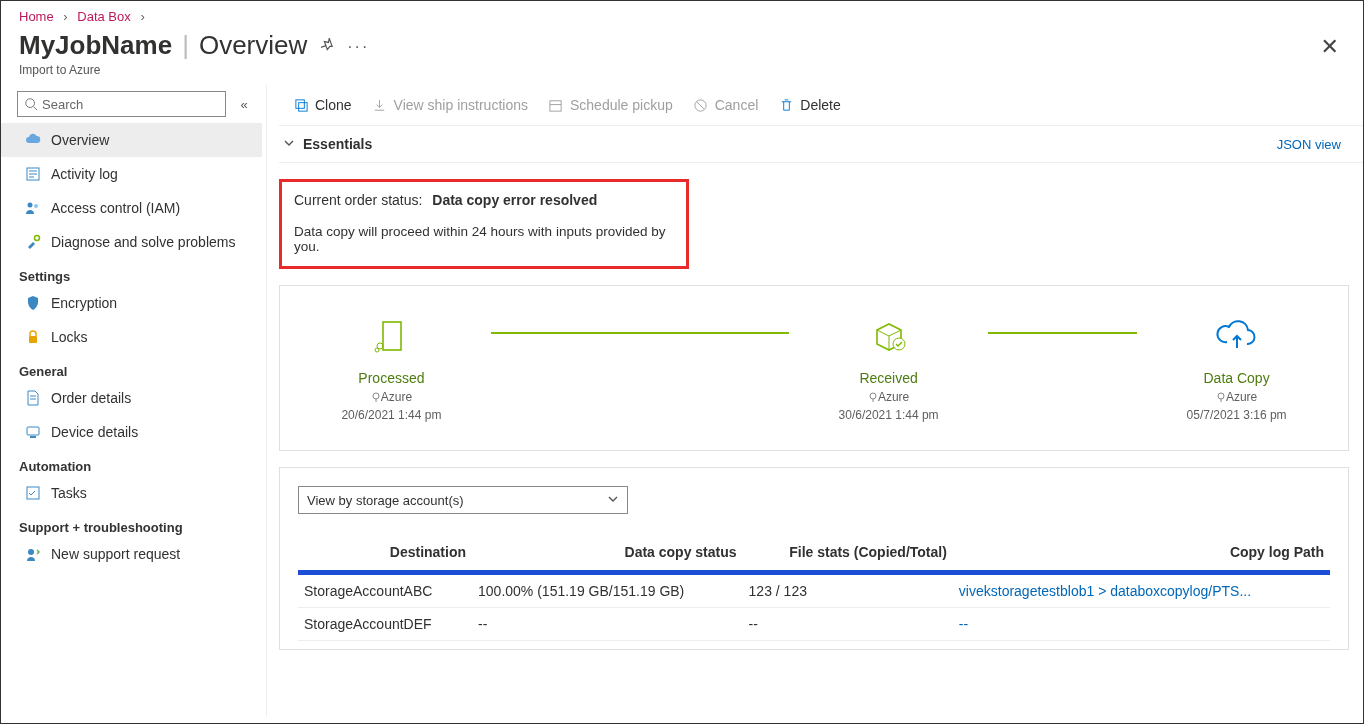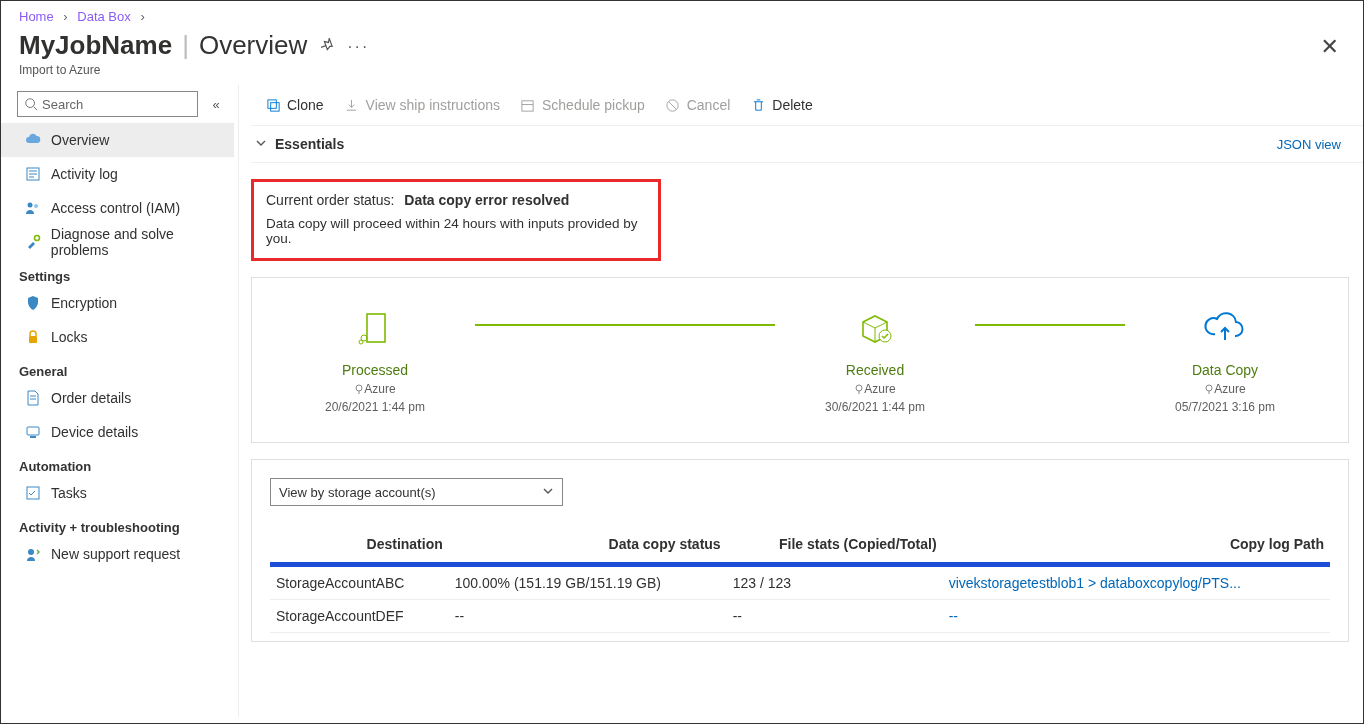--- a/index.html
+++ b/index.html
@@ -1,36 +1,36 @@
 <!DOCTYPE html>
 <html><head>
 <meta charset="utf-8">
 <style>
   * { box-sizing: border-box; margin: 0; padding: 0; }
   body { font-family: "Segoe UI", Arial, sans-serif; font-size: 13px; color: #323130; background: #fff; }
   .app { border: 1px solid #333; width: 1364px; height: 724px; position: relative; overflow: hidden; }
 
   
   .breadcrumb { padding: 8px 18px 2px; font-size: 13px; }
-  .breadcrumb a { color: #8b5cf6; text-decoration: none; }
+  .breadcrumb a { color: #be185d; text-decoration: none; }
   .breadcrumb .sep { color: #666; padding: 0 6px; }
 
   
   .header { padding: 4px 18px 8px; display: flex; align-items: flex-start; }
   .header-title { font-size: 26px; font-weight: 600; }
   .header-title-sep { font-size: 26px; font-weight: 300; color: #bbb; padding: 0 10px; }
   .header-sub { font-size: 26px; font-weight: 400; color: #333; }
   .header-pin { margin-left: 14px; margin-top: 8px; color: #555; }
   .header-more { margin-left: 10px; margin-top: 8px; color: #555; letter-spacing: 2px; font-size: 16px; }
   .header-close { margin-left: auto; margin-right: 6px; margin-top: 4px; font-size: 22px; color: #444; cursor: pointer; }
   .subtitle { color: #555; font-size: 12px; padding: 0 18px 8px; margin-top:-6px; }
 
   
   .body { display: flex; height: calc(100% - 90px); }
-  .sidebar { width: 238px; border-right: 1px solid #eee; padding-right: 4px; overflow-y: auto; }
+  .sidebar { width: 266px; border-right: 1px solid #eee; padding-right: 4px; overflow-y: auto; }
   .content { flex: 1; padding: 0 0 12px 12px; overflow-y: auto; }
 
   .search-row { display: flex; align-items: center; padding: 6px 6px 6px 16px; }
   .search-box { flex: 1; border: 1px solid #888; height: 26px; display: flex; align-items: center; padding: 0 6px; color: #666; }
   .search-box svg { margin-right: 4px; }
   .collapse-btn { width: 24px; text-align: center; color: #555; margin-left: 6px; cursor: pointer; font-size: 13px; }
 
   .sb-section { padding: 10px 0 2px 18px; font-weight: 600; font-size: 13px; color: #333; }
   .sb-item { display: flex; align-items: center; height: 34px; padding-left: 22px; cursor: pointer; font-size: 14px; color: #323130; }
   .sb-item.active { background: #ededed; }
@@ -43,39 +43,39 @@
   .cmd .icon { width: 16px; height: 16px; margin-right: 6px; display: inline-flex; align-items: center; justify-content: center; }
 
   
   .essentials-row { display: flex; align-items: center; border-top: 1px solid #eee; border-bottom: 1px solid #eee; height: 38px; padding: 0 4px; }
   .ess-left { display: flex; align-items: center; font-weight: 600; font-size: 14px; }
   .ess-chev { margin-right: 8px; color: #555; }
   .json-view { margin-left: auto; margin-right: 18px; color: #0067b8; font-size: 13px; cursor: pointer; }
 
   
   .status-box { border: 3px solid #e82a2a; margin: 16px 0 0 0; padding: 10px 12px 12px; width: 410px; }
-  .status-line { font-size: 14px; color: #323130; margin-bottom: 8px; }
+  .status-line { font-size: 14px; color: #323130; margin-bottom: 16px; }
   .status-label { font-weight: 400; }
   .status-value { font-weight: 700; margin-left: 6px; }
   .status-msg { font-size: 13.5px; color: #323130; }
 
   
   .card { border: 1px solid #e1dfdd; margin-top: 16px; margin-right: 14px; padding: 28px 12px; }
   .progress { display: flex; align-items: flex-start; justify-content: center; gap: 0; }
   .stage { width: 200px; text-align: center; }
   .stage-icon { height: 44px; display:flex; align-items:center; justify-content:center; }
   .stage-title { font-size: 14px; color: #4d7c0f; margin-top: 12px; }
   .stage-loc { font-size: 12px; color: #605e5c; margin-top: 4px; display:flex; align-items:center; justify-content:center; }
   .stage-date { font-size: 12px; color: #605e5c; margin-top: 4px; }
   .connector { width: 150px; margin-top: 18px; border-top: 2px solid #7fba00; }
 
   
   .dcard { border: 1px solid #e1dfdd; margin-top: 16px; margin-right: 14px; padding: 18px 18px 8px; }
   .dcard h3 { font-size: 16px; font-weight: 600; margin-bottom: 14px; }
-  .viewselect { border: 1px solid #888; height: 28px; width: 293px; display: flex; align-items: center; padding: 0 8px; color: #323130; position: relative; }
+  .viewselect { border: 1px solid #888; height: 28px; width: 330px; display: flex; align-items: center; padding: 0 8px; color: #323130; position: relative; }
   .viewselect .chev { margin-left: auto; color: #555; }
 
   table.dtable { width: 100%; border-collapse: collapse; margin-top: 22px; font-size: 14px; }
   table.dtable th { text-align: right; font-weight: 600; padding: 8px 6px 10px; border-bottom: 5px solid #1d4ed8; }
   table.dtable td { padding: 8px 6px; border-bottom: 1px solid #eee; }
   table.dtable a { color: #0067b8; text-decoration: none; }
 
   .link { color: #0067b8; }
 </style>
 </head>
@@ -201,21 +201,21 @@
       <div class="sb-item">
         <span class="icon">
             <svg width="16" height="16" viewBox="0 0 16 16">
               <rect x="2" y="2" width="12" height="12" fill="none" stroke="#3b88c3"></rect>
               <path d="M4 8l2 2 4-4" fill="none" stroke="#3b88c3"></path>
             </svg>
           </span>
         <span>Tasks</span>
       </div>
 
-      <div class="sb-section">Activity + troubleshooting</div>
+      <div class="sb-section">Support + troubleshooting</div>
       <div class="sb-item">
         <span class="icon">
             <svg width="16" height="16" viewBox="0 0 16 16">
               <circle cx="6" cy="6" r="3" fill="#3b88c3"></circle>
               <path d="M2 15c0-3 2-4 4-4s4 1 4 4" fill="#3b88c3"></path>
               <path d="M12 4l2 2-2 2" fill="none" stroke="#60b060" stroke-width="1.5"></path>
             </svg>
           </span>
         <span>New support request</span>
       </div>

